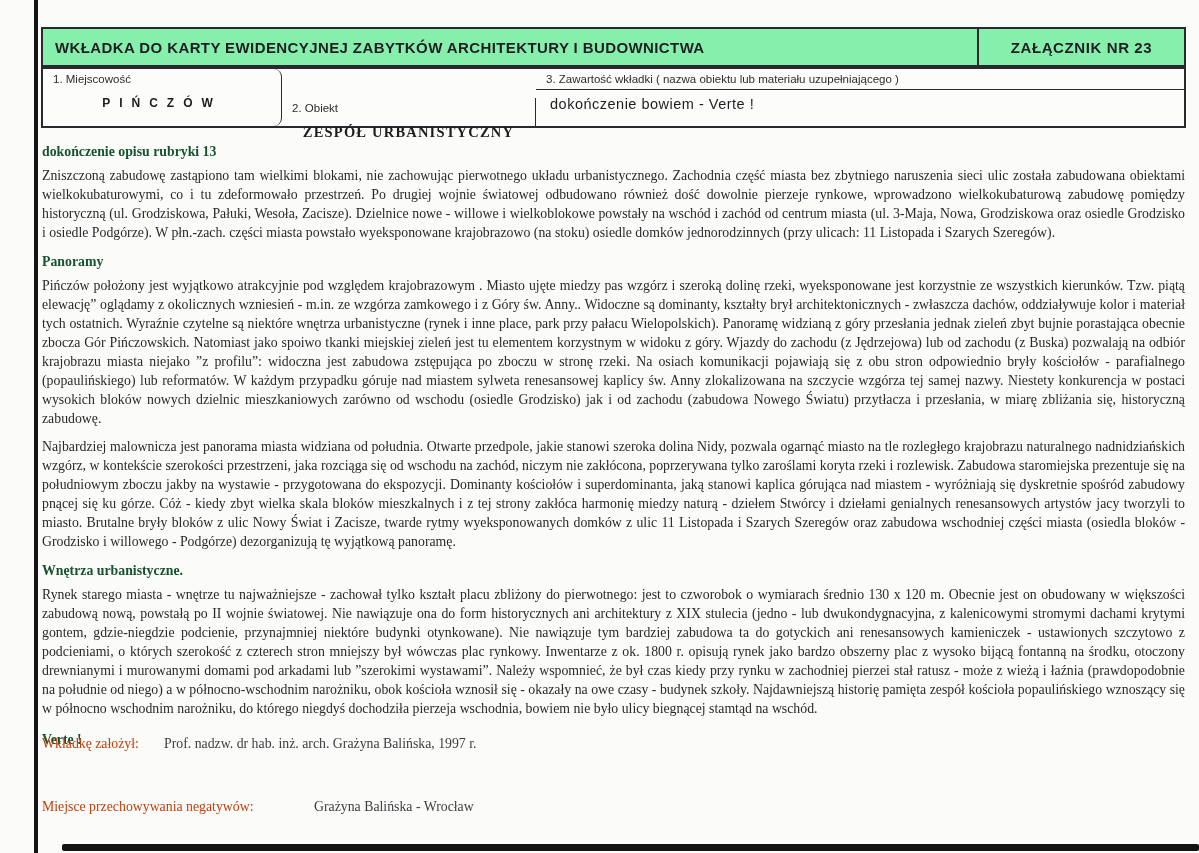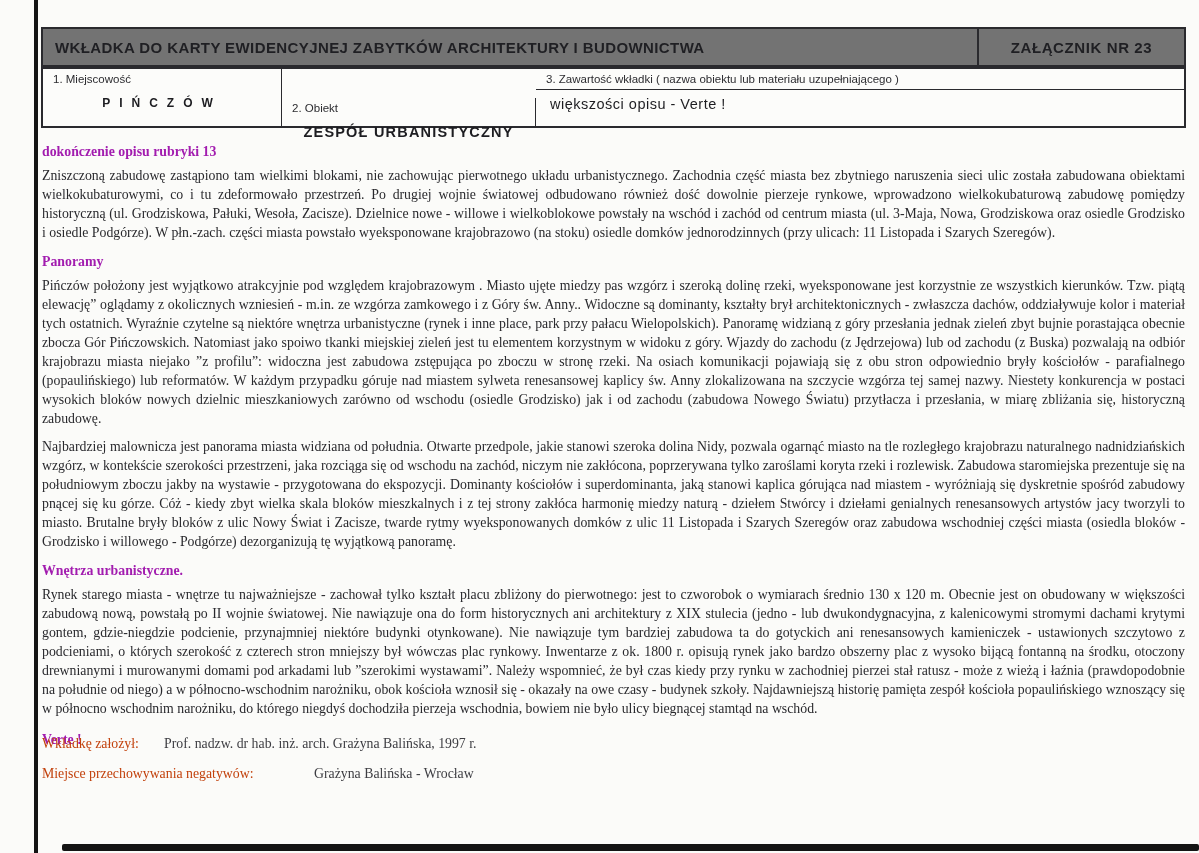--- a/index.html
+++ b/index.html
@@ -10,73 +10,73 @@
   }
   .page{position:absolute;inset:0;}
 
   
   .scan-left{position:absolute;left:34px;top:0;width:4px;height:100%;background:#141414;}
   .scan-bottom{position:absolute;left:62px;right:0;bottom:2px;height:7px;background:#141414;border-radius:2px;}
 
   
   .hdr{
     position:absolute;left:41px;right:13px;top:27px;height:36px;
-    border:2px solid #2a2a2e;display:flex;align-items:stretch;background:#737373;
+    border:2px solid #2a2a2e;display:flex;align-items:stretch;background:#86efac;
   }
   .hdr-title{
     flex:1;display:flex;align-items:center;padding-left:12px;
     font-family:"Liberation Sans", sans-serif;font-weight:bold;font-size:15px;letter-spacing:.4px;color:#1f1f23;
   }
   .hdr-annex{
     width:205px;border-left:2px solid #2a2a2e;display:flex;align-items:center;justify-content:center;
     font-family:"Liberation Sans", sans-serif;font-weight:bold;font-size:15px;letter-spacing:.6px;color:#1f1f23;
   }
 
   
   .fields{
     position:absolute;left:41px;right:13px;top:67px;height:57px;
     border:2px solid #2a2a2e;display:flex;background:#fcfcfa;
   }
   .cell{position:relative;}
-  .c1{width:238px;border-right:1.5px solid #2a2a2e;}
+  .c1{width:238px;border-right:1.5px solid #2a2a2e;border-radius:8px;}
   .c2{width:253px;border-right:1.5px solid #2a2a2e;margin-top:29px;}
   .c3{flex:1;}
   .lbl{
     font-family:"Liberation Sans", sans-serif;font-size:11.5px;color:#2c2c30;
     padding:4px 8px 1px 10px;white-space:nowrap;overflow:hidden;
   }
   .c3 .lbl{border-bottom:1.5px solid #2a2a2e;padding-bottom:4px;}
   .val{
     font-family:"Liberation Sans", sans-serif;color:#1d1d21;
   }
   .v1{font-weight:bold;font-size:12px;letter-spacing:9px;text-align:center;margin-top:10px;}
-  .v2{font-weight:bold;font-size:14.5px;letter-spacing:1.2px;text-align:center;margin-top:9px;}
+  .v2{font-weight:bold;font-size:14.5px;letter-spacing:1.2px;text-align:center;margin-top:9px;font-family:Liberation Serif, serif;}
   .v3{font-size:14.5px;letter-spacing:.5px;padding:6px 0 0 14px;}
 
   
   .doc-body{
     position:absolute;left:42px;right:14px;top:132px;
     font-size:13.8px;line-height:19px;color:#29292d;
   }
   .sec-heading{
-    font-weight:bold;font-size:13.8px;margin:10px 0 0 0;color:#a21caf;
+    font-weight:bold;font-size:13.8px;margin:10px 0 0 0;color:#14532d;
   }
   .para{
     margin:5px 0 0 0;text-align:justify;
   }
   .verte{margin-top:12px;font-family:Liberation Serif, serif;}
 
   
   .doc-footer{
     position:absolute;left:42px;right:14px;top:736px;
     font-size:13.8px;color:#3a3a3e;
   }
   .footer-row{display:flex;margin-bottom:14px;align-items:baseline;}
   .footer-row:nth-child(1) .f-label{width:122px;}
-  .footer-row:nth-child(2) .f-label{width:272px;}
+  .footer-row:nth-child(2) .f-label{width:272px;margin-top:33px;}
   .f-label{flex:0 0 auto;color:#c2410c;}
   .f-value{color:#3d3d42;}
 </style>
 </head>
 <body>
 
 <div class="page">
 
   <div class="scan-left"></div>
   <div class="scan-bottom"></div>
@@ -90,21 +90,21 @@
     <div class="cell c1">
       <div class="lbl">1. Miejscowość</div>
       <div class="val v1">PIŃCZÓW</div>
     </div>
     <div class="cell c2">
       <div class="lbl">2. Obiekt</div>
       <div class="val v2">ZESPÓŁ URBANISTYCZNY</div>
     </div>
     <div class="cell c3">
       <div class="lbl">3. Zawartość wkładki ( nazwa obiektu lub materiału uzupełniającego )</div>
-      <div class="val v3">większości opisu - Verte !</div>
+      <div class="val v3">dokończenie bowiem - Verte !</div>
     </div>
   </div>
 
   <main class="doc-body">
 
     <div class="section">
       <div class="sec-heading">dokończenie opisu rubryki 13</div>
       <p class="para">Zniszczoną zabudowę zastąpiono tam wielkimi blokami, nie zachowując pierwotnego układu urbanistycznego. Zachodnia część miasta bez zbytniego naruszenia sieci ulic została zabudowana obiektami wielkokubaturowymi, co i tu zdeformowało przestrzeń. Po drugiej wojnie światowej odbudowano również dość dowolnie pierzeje rynkowe, wprowadzono wielkokubaturową zabudowę pomiędzy historyczną (ul. Grodziskowa, Pałuki, Wesoła, Zacisze). Dzielnice nowe - willowe i wielkoblokowe powstały na wschód i zachód od centrum miasta (ul. 3-Maja, Nowa, Grodziskowa oraz osiedle Grodzisko i osiedle Podgórze). W płn.-zach. części miasta powstało wyeksponowane krajobrazowo (na stoku) osiedle domków jednorodzinnych (przy ulicach: 11 Listopada i Szarych Szeregów).</p>
     </div>
 

